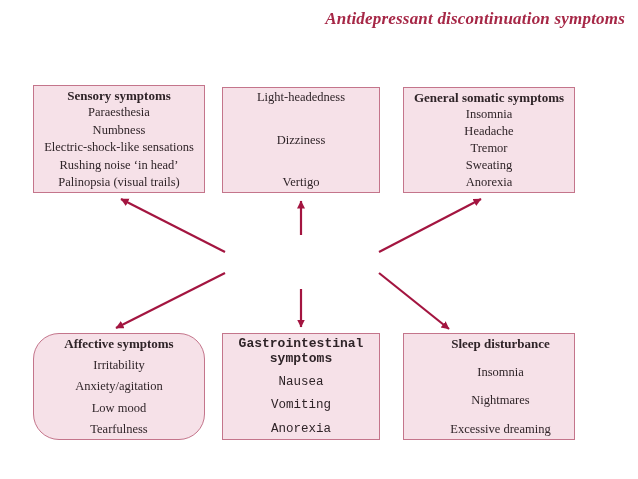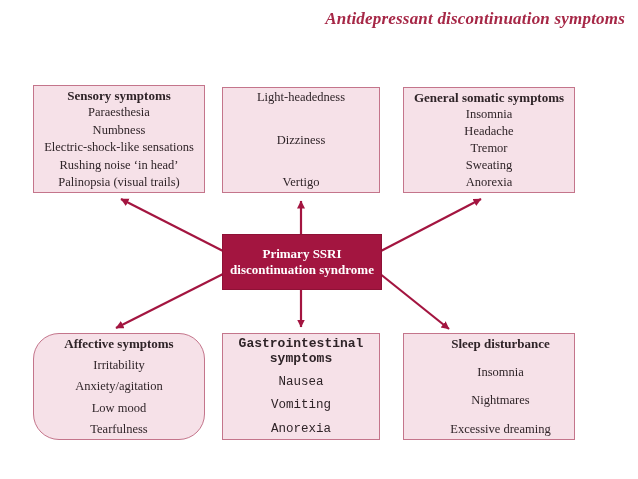--- a/index.html
+++ b/index.html
@@ -111,24 +111,20 @@
 
   <div class="node box-tr">
     <div class="node-title">General somatic symptoms</div>
     <div class="node-item">Insomnia</div>
     <div class="node-item">Headache</div>
     <div class="node-item">Tremor</div>
     <div class="node-item">Sweating</div>
     <div class="node-item">Anorexia</div>
   </div>
 
-  <div class="center-node">
-    <div>Primary SSRI</div>
-    <div>discontinuation syndrome</div>
-  </div>
 
   <div class="node box-bl">
     <div class="node-title">Affective symptoms</div>
     <div class="node-item">Irritability</div>
     <div class="node-item">Anxiety/agitation</div>
     <div class="node-item">Low mood</div>
     <div class="node-item">Tearfulness</div>
   </div>
 
   <div class="node box-bm">

